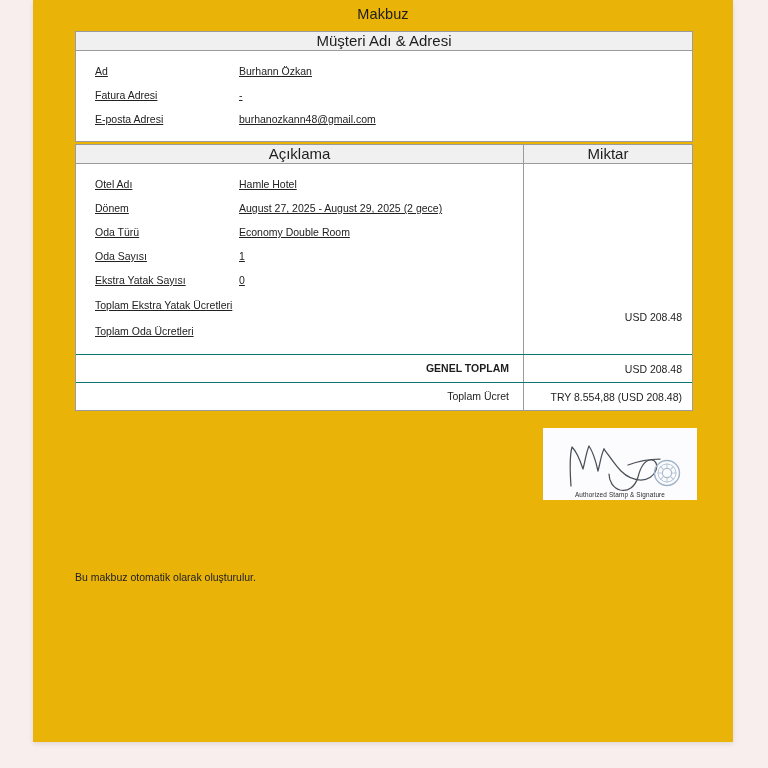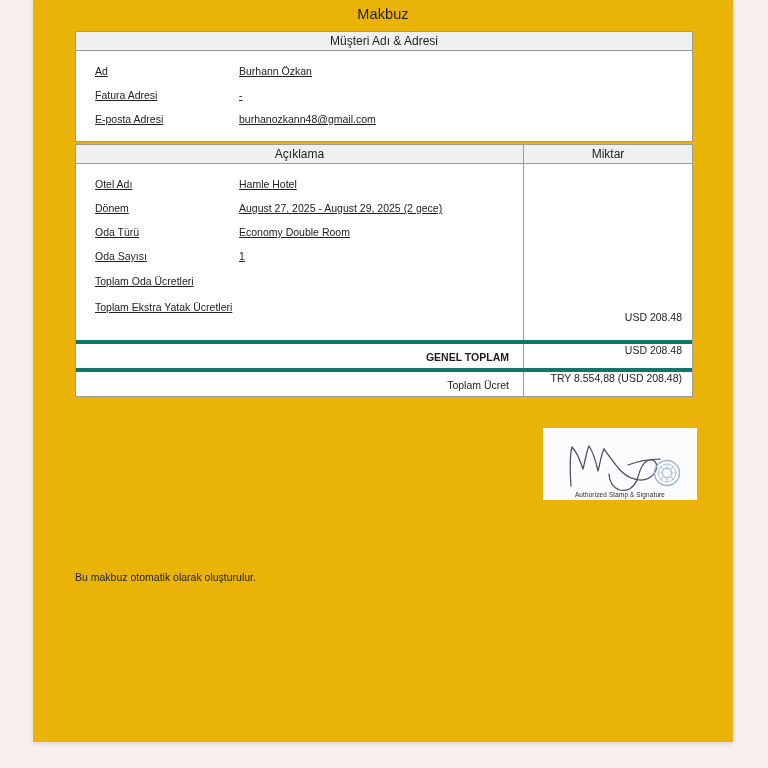--- a/index.html
+++ b/index.html
@@ -57,21 +57,21 @@
 
   .tbl-head {
     display: flex;
     background: #f0f0f0;
     border-bottom: 1px solid #9b9b9b;
     height: 19px;
     align-items: center;
   }
   .tbl-head .head-cell {
     text-align: center;
-    font-size: 12px;
+    font-size: 15px;
     color: #1d1d1d;
     line-height: 18px;
     height: 100%;
   }
   .head-desc {
     flex: 0 0 448px;
     border-right: 1px solid #9b9b9b;
   }
   .head-amount { flex: 1 1 auto; }
   .head-full   { flex: 1 1 auto; }
@@ -123,21 +123,22 @@
     padding: 6px 10px 6px 0;
     line-height: 14px;
     font-size: 10.5px;
     text-align: right;
     color: #222222;
   }
 
   
   .total-row {
     display: flex;
-    border-top: 4px solid #0f766e;
+    border-top: 1px solid #0f766e;
+    align-items: center;
     height: 28px;
   }
   .total-label {
     flex: 0 0 448px;
     border-right: 1px solid #9b9b9b;
     text-align: right;
     padding-right: 14px;
     font-size: 10.5px;
     color: #1d1d1d;
     height: 100%;
@@ -245,24 +246,28 @@
         <div class="kv-row">
           <div class="kv-label">Oda Türü</div>
           <div class="kv-value">Economy Double Room</div>
         </div>
 
         <div class="kv-row">
           <div class="kv-label">Oda Sayısı</div>
           <div class="kv-value">1</div>
         </div>
 
+        <div class="kv-row">
+          <div class="kv-label">Ekstra Yatak Sayısı</div>
+          <div class="kv-value">0</div>
+        </div>
+
+        <div class="charge-row">Toplam Ekstra Yatak Ücretleri</div>
 
         <div class="charge-row">Toplam Oda Ücretleri</div>
-
-        <div class="charge-row">Toplam Ekstra Yatak Ücretleri</div>
 
       </div>
 
       <div class="col-amount">
         <div class="amount-row" style="height:132px;padding-top:0;padding-bottom:0;"></div>
 
         <div class="amount-row">USD 208.48</div>
 
       </div>
     </div>

